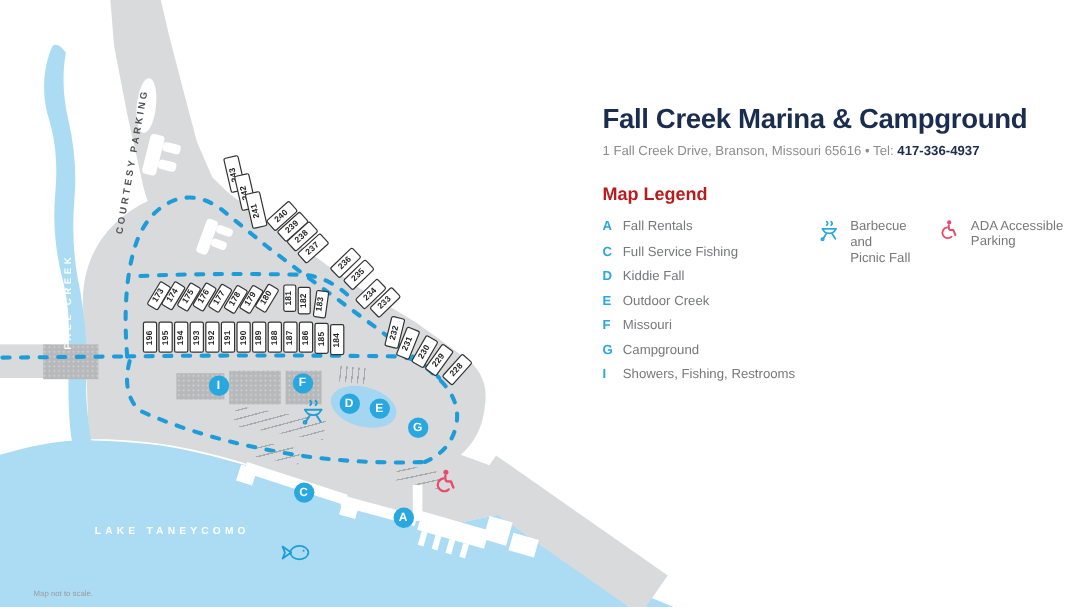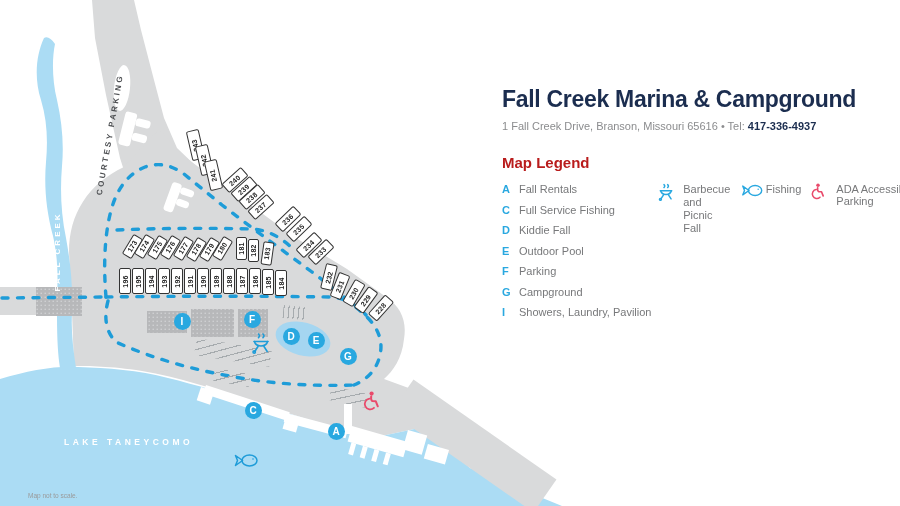--- a/index.html
+++ b/index.html
@@ -297,21 +297,21 @@
     <circle cx="20" cy="7" r="0.8" fill="#1e9cd8" stroke="none"></circle>
   </svg>
   <svg class="abs" style="left:362px;top:391px;" width="18" height="20" viewBox="0 0 18 20" fill="none">
     <circle cx="9.6" cy="2.6" r="2.1" fill="#e94a6b"></circle>
     <path d="M9.2,5.5 C8.8,8 9,9.4 10.3,10.1 L13.8,10.3 L15.8,15.3" stroke="#e94a6b" stroke-width="2" stroke-linecap="round" stroke-linejoin="round"></path>
     <path d="M12,16.8 A5.4,5.4 0 1 1 7.5,7.6" stroke="#e94a6b" stroke-width="1.8" stroke-linecap="round"></path>
   </svg>
 
   <div class="maplabel lbl-parking" style="left:45px;top:130px;width:130px;text-align:center;">COURTESY PARKING</div>
   <div class="maplabel lbl-creek" style="left:17px;top:247px;width:80px;text-align:center;">FALL CREEK</div>
-  <div class="maplabel lbl-lake" style="left:64px;top:437px;">LAKE TANEYCOMO</div>
+  <div class="maplabel lbl-lake" style="left:79px;top:437px;">LAKE TANEYCOMO</div>
   <div class="maplabel lbl-disclaimer" style="left:28px;top:492px;">Map not to scale.</div>
 
   <div class="panel">
     <div class="title">Fall Creek Marina &amp; Campground</div>
     <div class="addr">
       <span>1 Fall Creek Drive, Branson, Missouri 65616</span>
       <span>•</span>
       <span>Tel:</span>
       <span class="phone">417-336-4937</span>
     </div>
@@ -325,33 +325,33 @@
         <div class="lrow">
             <span class="lkey">C</span>
             <span>Full Service Fishing</span>
           </div>
         <div class="lrow">
             <span class="lkey">D</span>
             <span>Kiddie Fall</span>
           </div>
         <div class="lrow">
             <span class="lkey">E</span>
-            <span>Outdoor Pool</span>
+            <span>Outdoor Creek</span>
           </div>
         <div class="lrow">
             <span class="lkey">F</span>
-            <span>Parking</span>
+            <span>Missouri</span>
           </div>
         <div class="lrow">
             <span class="lkey">G</span>
             <span>Campground</span>
           </div>
         <div class="lrow">
             <span class="lkey">I</span>
-            <span>Showers, Laundry, Pavilion</span>
+            <span>Showers, Fishing, Restrooms</span>
           </div>
       </div>
       <div class="lcol2">
         <div class="licon-row">
           <span class="licon">
             <svg width="18" height="18" viewBox="0 0 22 22" fill="none" stroke="#29a8e0" stroke-width="1.8" stroke-linecap="round">
               <path d="M8.5,2 q2,1.8 0,3.6"></path>
                 <path d="M13,2 q2,1.8 0,3.6"></path>
               <path d="M4,9.5 h14"></path>
                 <path d="M4.5,9.5 a6.6,5.4 0 0 0 13,0"></path>
@@ -360,30 +360,20 @@
               <circle cx="4.2" cy="20" r="1.2"></circle>
             </svg>
           </span>
           <span class="two-line">
             <div>Barbecue and</div>
             <div>Picnic Fall</div>
           </span>
         </div>
         <div class="licon-row">
           <span class="licon">
-            <svg width="24" height="15" viewBox="0 0 26 17" fill="none" stroke="#29a8e0" stroke-width="1.6" stroke-linejoin="round">
-              <ellipse cx="16.5" cy="8.5" rx="7.5" ry="5.6"></ellipse>
-              <path d="M9.6,8.5 L2.5,3.5 L4.5,8.5 L2.5,13.5 Z"></path>
-              <circle cx="20" cy="7" r="0.8" fill="#29a8e0" stroke="none"></circle>
-            </svg>
-          </span>
-          <span>Fishing</span>
-        </div>
-        <div class="licon-row">
-          <span class="licon">
             <svg width="15" height="17" viewBox="0 0 18 20" fill="none">
               <circle cx="9.6" cy="2.6" r="2.1" fill="#e94a6b"></circle>
               <path d="M9.2,5.5 C8.8,8 9,9.4 10.3,10.1 L13.8,10.3 L15.8,15.3" stroke="#e94a6b" stroke-width="2" stroke-linecap="round" stroke-linejoin="round"></path>
               <path d="M12,16.8 A5.4,5.4 0 1 1 7.5,7.6" stroke="#e94a6b" stroke-width="1.8" stroke-linecap="round"></path>
             </svg>
           </span>
           <span>ADA Accessible Parking</span>
         </div>
       </div>
     </div>

